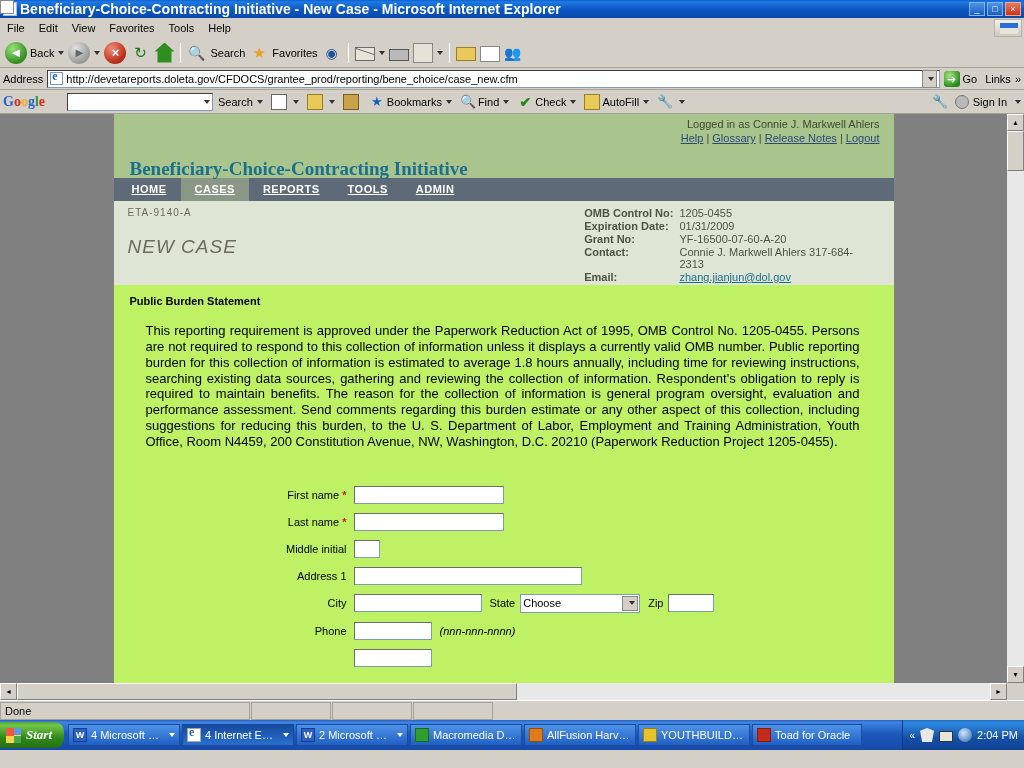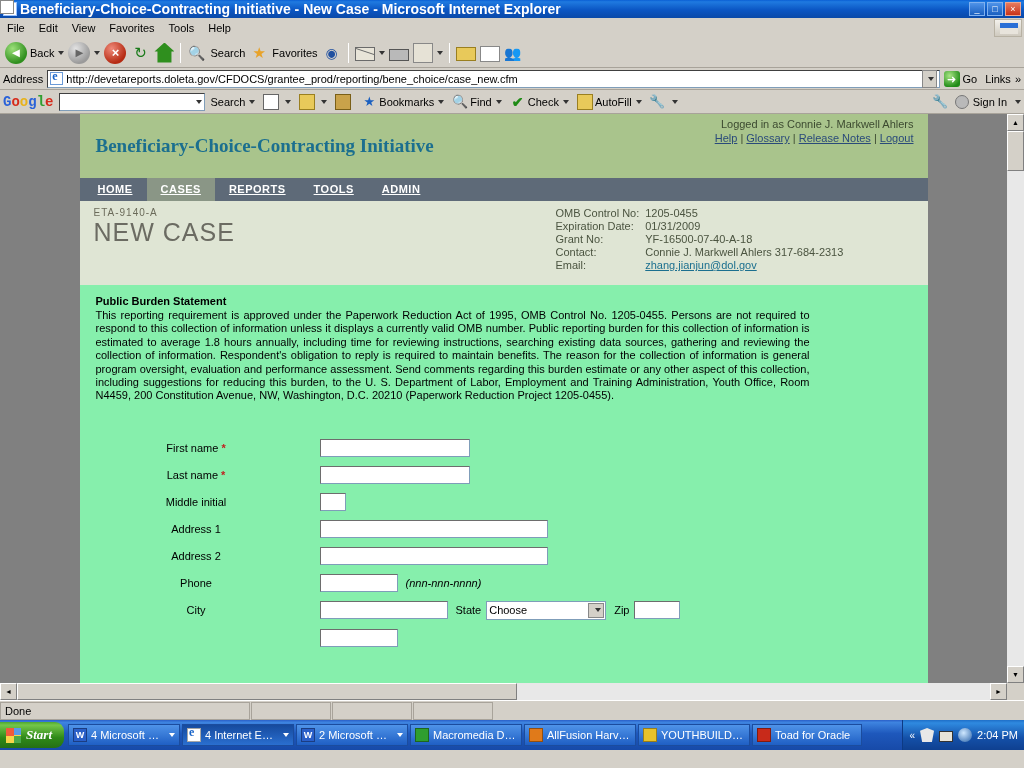--- a/index.html
+++ b/index.html
@@ -133,21 +133,21 @@
   }
   .links-btn{ margin-left:8px; font-size:11px; display:flex; align-items:center; }
 
   
   .gbar {
     height: 24px; background: #d4d0c8;
     display:flex; align-items:center; padding:0 3px;
     border-bottom: 1px solid #a8a39a;
     gap: 2px;
   }
-  .g-logo { font-size: 14px; font-weight: bold; font-family:Liberation Mono, monospace; margin-right:4px; }
+  .g-logo { font-size: 14px; font-weight: bold; font-family:Liberation Serif, serif; margin-right:20px; }
   .g-logo span:nth-child(1){color:#2a62d8}
   .g-logo span:nth-child(2){color:#d62a1a}
   .g-logo span:nth-child(3){color:#e8b21a}
   .g-logo span:nth-child(4){color:#2a62d8}
   .g-logo span:nth-child(5){color:#2f9e2f}
   .g-logo span:nth-child(6){color:#d62a1a}
   .g-search {
     width: 146px; height: 18px; background:#fff;
     border: 1px solid #7f9db9; border-top-color:#404040;border-left-color:#404040;
     display:flex;align-items:center; font-size:11px; padding:0 2px;
@@ -170,43 +170,43 @@
     height: 586px;
     background: #808080;
     overflow: hidden;
   }
   .page {
     position: absolute; left: 0; top: 0; right: 17px; bottom: 17px;
     background: #808080;
     overflow: hidden;
   }
   .page-inner {
-    width: 848px; margin: 0 auto;
-    background: #86efac;
+    width: 780px; margin: 0 auto;
+    background: #bef264;
     min-height: 100%;
   }
   
   .site-head {
     background: #a9c48c;
     padding: 8px 16px 0 16px;
     position: relative;
     height: 64px;
   }
   .logininfo {
     position: absolute; right: 14px; top: 4px;
     font-size: 11px; color: #3c4a30; text-align: right;
   }
   .loginlinks { margin-top: 2px; }
   .loginlinks a { color: #2a4a7a; text-decoration: underline; font-size: 11px; }
   .loginlinks .sep { color:#3c4a30; }
   .site-title {
     color: #1b6f8f;
     font-size: 19px; font-weight: bold;
     font-family: "Liberation Serif", serif;
-    margin-top: 13px;
+    margin-top: 36px;
   }
   
   .navbar {
     background: #5e6a78;
     height: 23px;
     display: flex; align-items: stretch;
     padding-left: 4px;
   }
   .navtab {
     color: #fff; font-size: 11px; font-weight: bold;
@@ -218,41 +218,42 @@
   
   .info-band {
     background: #dfe5d4;
     padding: 6px 14px 8px 14px;
     display: flex;
     height: 84px;
   }
   .info-left { width: 430px; }
   .eta { font-size: 10px; color: #6b6b5a; letter-spacing: 1px; }
   .pagetitle {
-    font-size: 25px; color: #6b6b62;
-    letter-spacing: 1px; 
+    font-size: 19px; color: #6b6b62;
+    letter-spacing: 1px; margin-top: 18px;
     font-family: "Liberation Sans", sans-serif;
+    font-style: italic;
   }
   .info-right { font-size: 11px; color: #4b5440; line-height: 1.09; }
   .info-right table { border-collapse: collapse; font-size: 11px; }
   .info-right td { padding: 0 6px 1px 0; vertical-align: top; color:#4b5440; }
-  .info-right td.k { font-weight: normal; white-space: nowrap; padding-left: 32px; }
+  .info-right td.k { font-weight: bold; white-space: nowrap; padding-left: 32px; }
   .info-right a { color: #2a4a7a; text-decoration: underline; }
   .info-right a.mail { color: #1b6f8f; }
 
   
   .burden { padding: 10px 16px 0 16px; }
   .burden h3 { font-size: 11px; margin: 0 0 2px 0; }
-  .burden p { font-size: 11px; margin: 0; line-height: 1.22; text-align: justify; width: 714px; }
+  .burden p { font-size: 13px; margin: 16px; line-height: 1.22; text-align: justify; width: 714px; }
 
   
   .form { margin-top: 36px; padding: 0 0 10px 0; }
   .frow { display: flex; align-items: center; margin-bottom: 9px; }
   .flabel {
-    width: 240px; text-align: center; padding-right: 7px;
+    width: 240px; text-align: right; padding-right: 7px;
     font-size: 11px; color: #000;
   }
   .req { color: #c02020; font-weight: bold; }
   .fin {
     height: 18px; border: 1px solid #7f9db9;
     border-top-color:#6d6d6d; border-left-color:#6d6d6d;
     background: #fff; font-size: 11px; padding: 0 2px;
     font-family:"Liberation Sans", sans-serif;
   }
   .w150 { width: 150px; }
@@ -566,21 +567,21 @@
                 <tr>
               <td class="k">OMB Control No:</td>
               <td>1205-0455</td>
             </tr>
             <tr>
               <td class="k">Expiration Date:</td>
               <td>01/31/2009</td>
             </tr>
             <tr>
               <td class="k">Grant No:</td>
-              <td>YF-16500-07-40-A-18</td>
+              <td>YF-16500-07-60-A-20</td>
             </tr>
             <tr>
               <td class="k">Contact:</td>
               <td>Connie J. Markwell Ahlers   317-684-2313</td>
             </tr>
             <tr>
               <td class="k">Email:</td>
               <td><a class="mail" href="#">zhang.jianjun@dol.gov</a></td>
             </tr>
           </tbody>
@@ -618,49 +619,43 @@
           <input class="fin w26" value="" style="">
         </div>
 
         <div class="frow">
           <div class="flabel">
             <span>Address 1</span>
           </div>
           <input class="fin w228" value="" style="">
         </div>
 
-        <div class="frow">
-          <div class="flabel">
-            <span>Address 2</span>
-          </div>
-          <input class="fin w228" value="" style="">
-        </div>
-
-        <div class="frow">
-          <div class="flabel">
-            <span>Phone</span>
-          </div>
-          <input class="fin w78" value="" style="">
-          <span class="hint">(nnn-nnn-nnnn)</span>
-        </div>
 
         <div class="frow">
           <div class="flabel">
             <span>City</span>
           </div>
           <input class="fin w128" value="" style="">
           <span class="inline-lbl">State</span>
           <div class="sel">
             <span>Choose</span>
             <span class="sarrow">
               <span class="arrow-dn"></span>
             </span>
           </div>
           <span class="inline-lbl">Zip</span>
           <input class="fin w46" value="" style="">
+        </div>
+
+        <div class="frow">
+          <div class="flabel">
+            <span>Phone</span>
+          </div>
+          <input class="fin w78" value="" style="">
+          <span class="hint">(nnn-nnn-nnnn)</span>
         </div>
 
         <div class="frow">
           <div class="flabel"></div>
           <input class="fin w78" style="">
         </div>
 
       </div>
     </div>
   </div>

